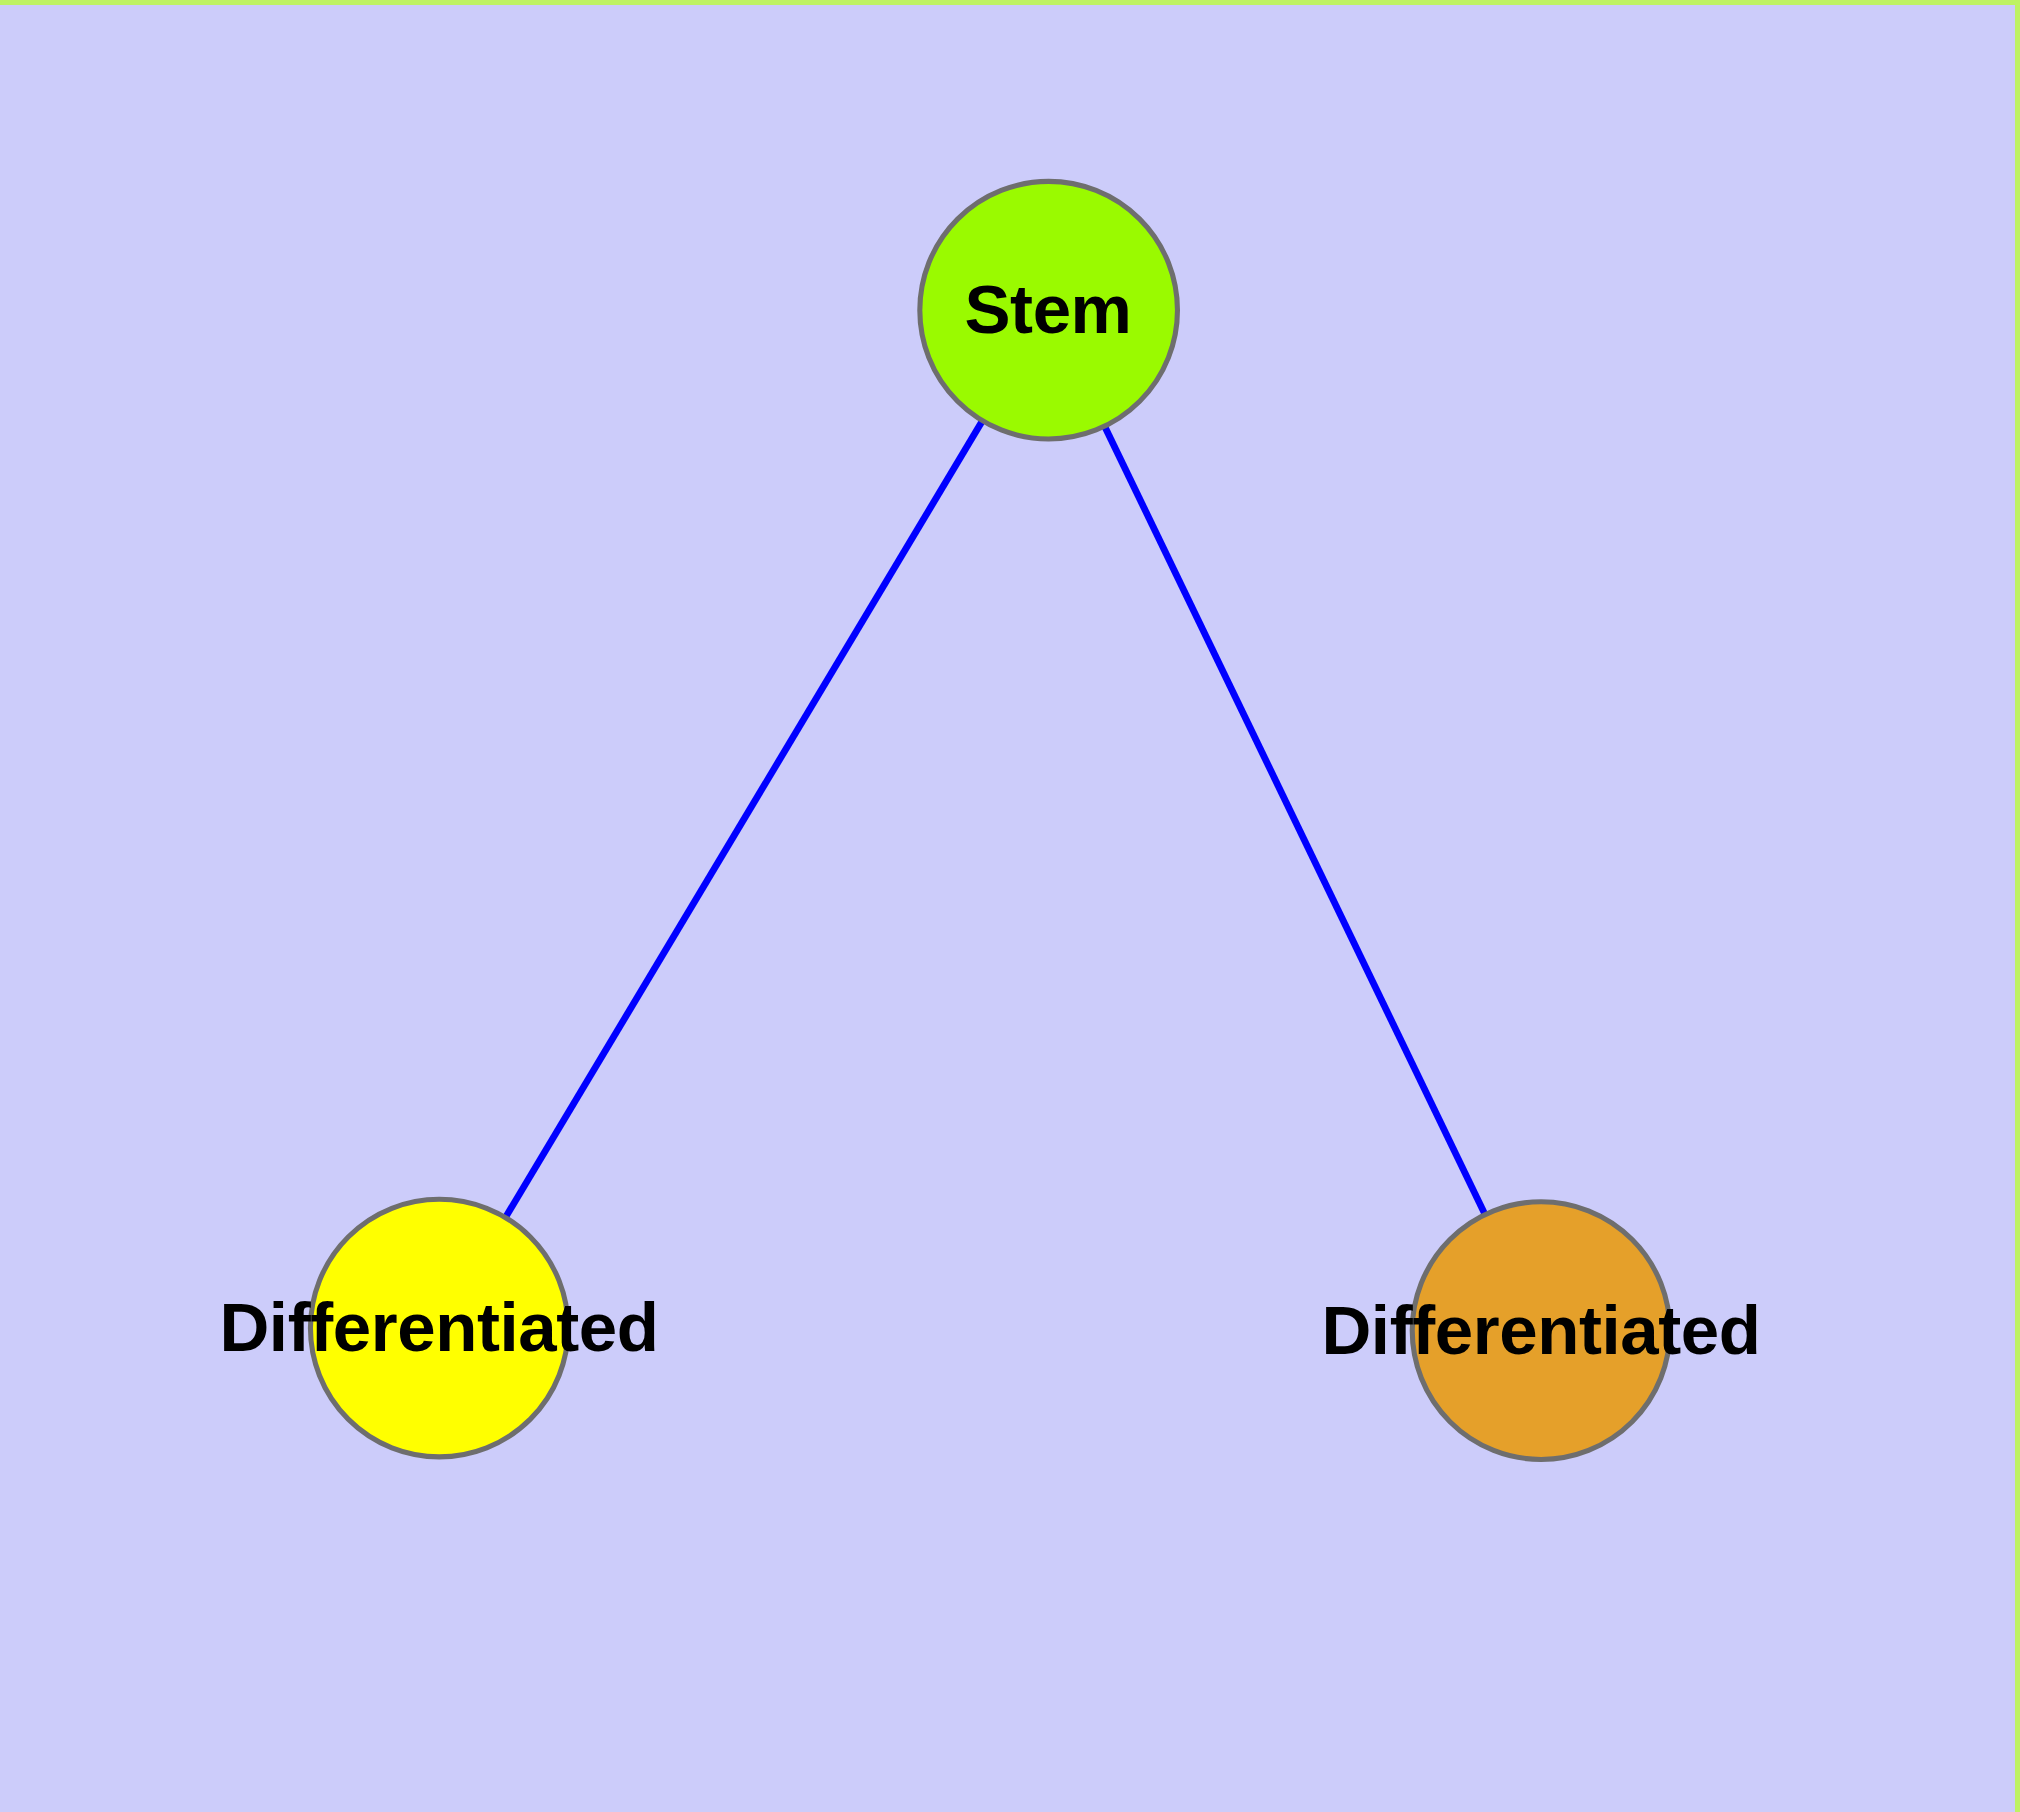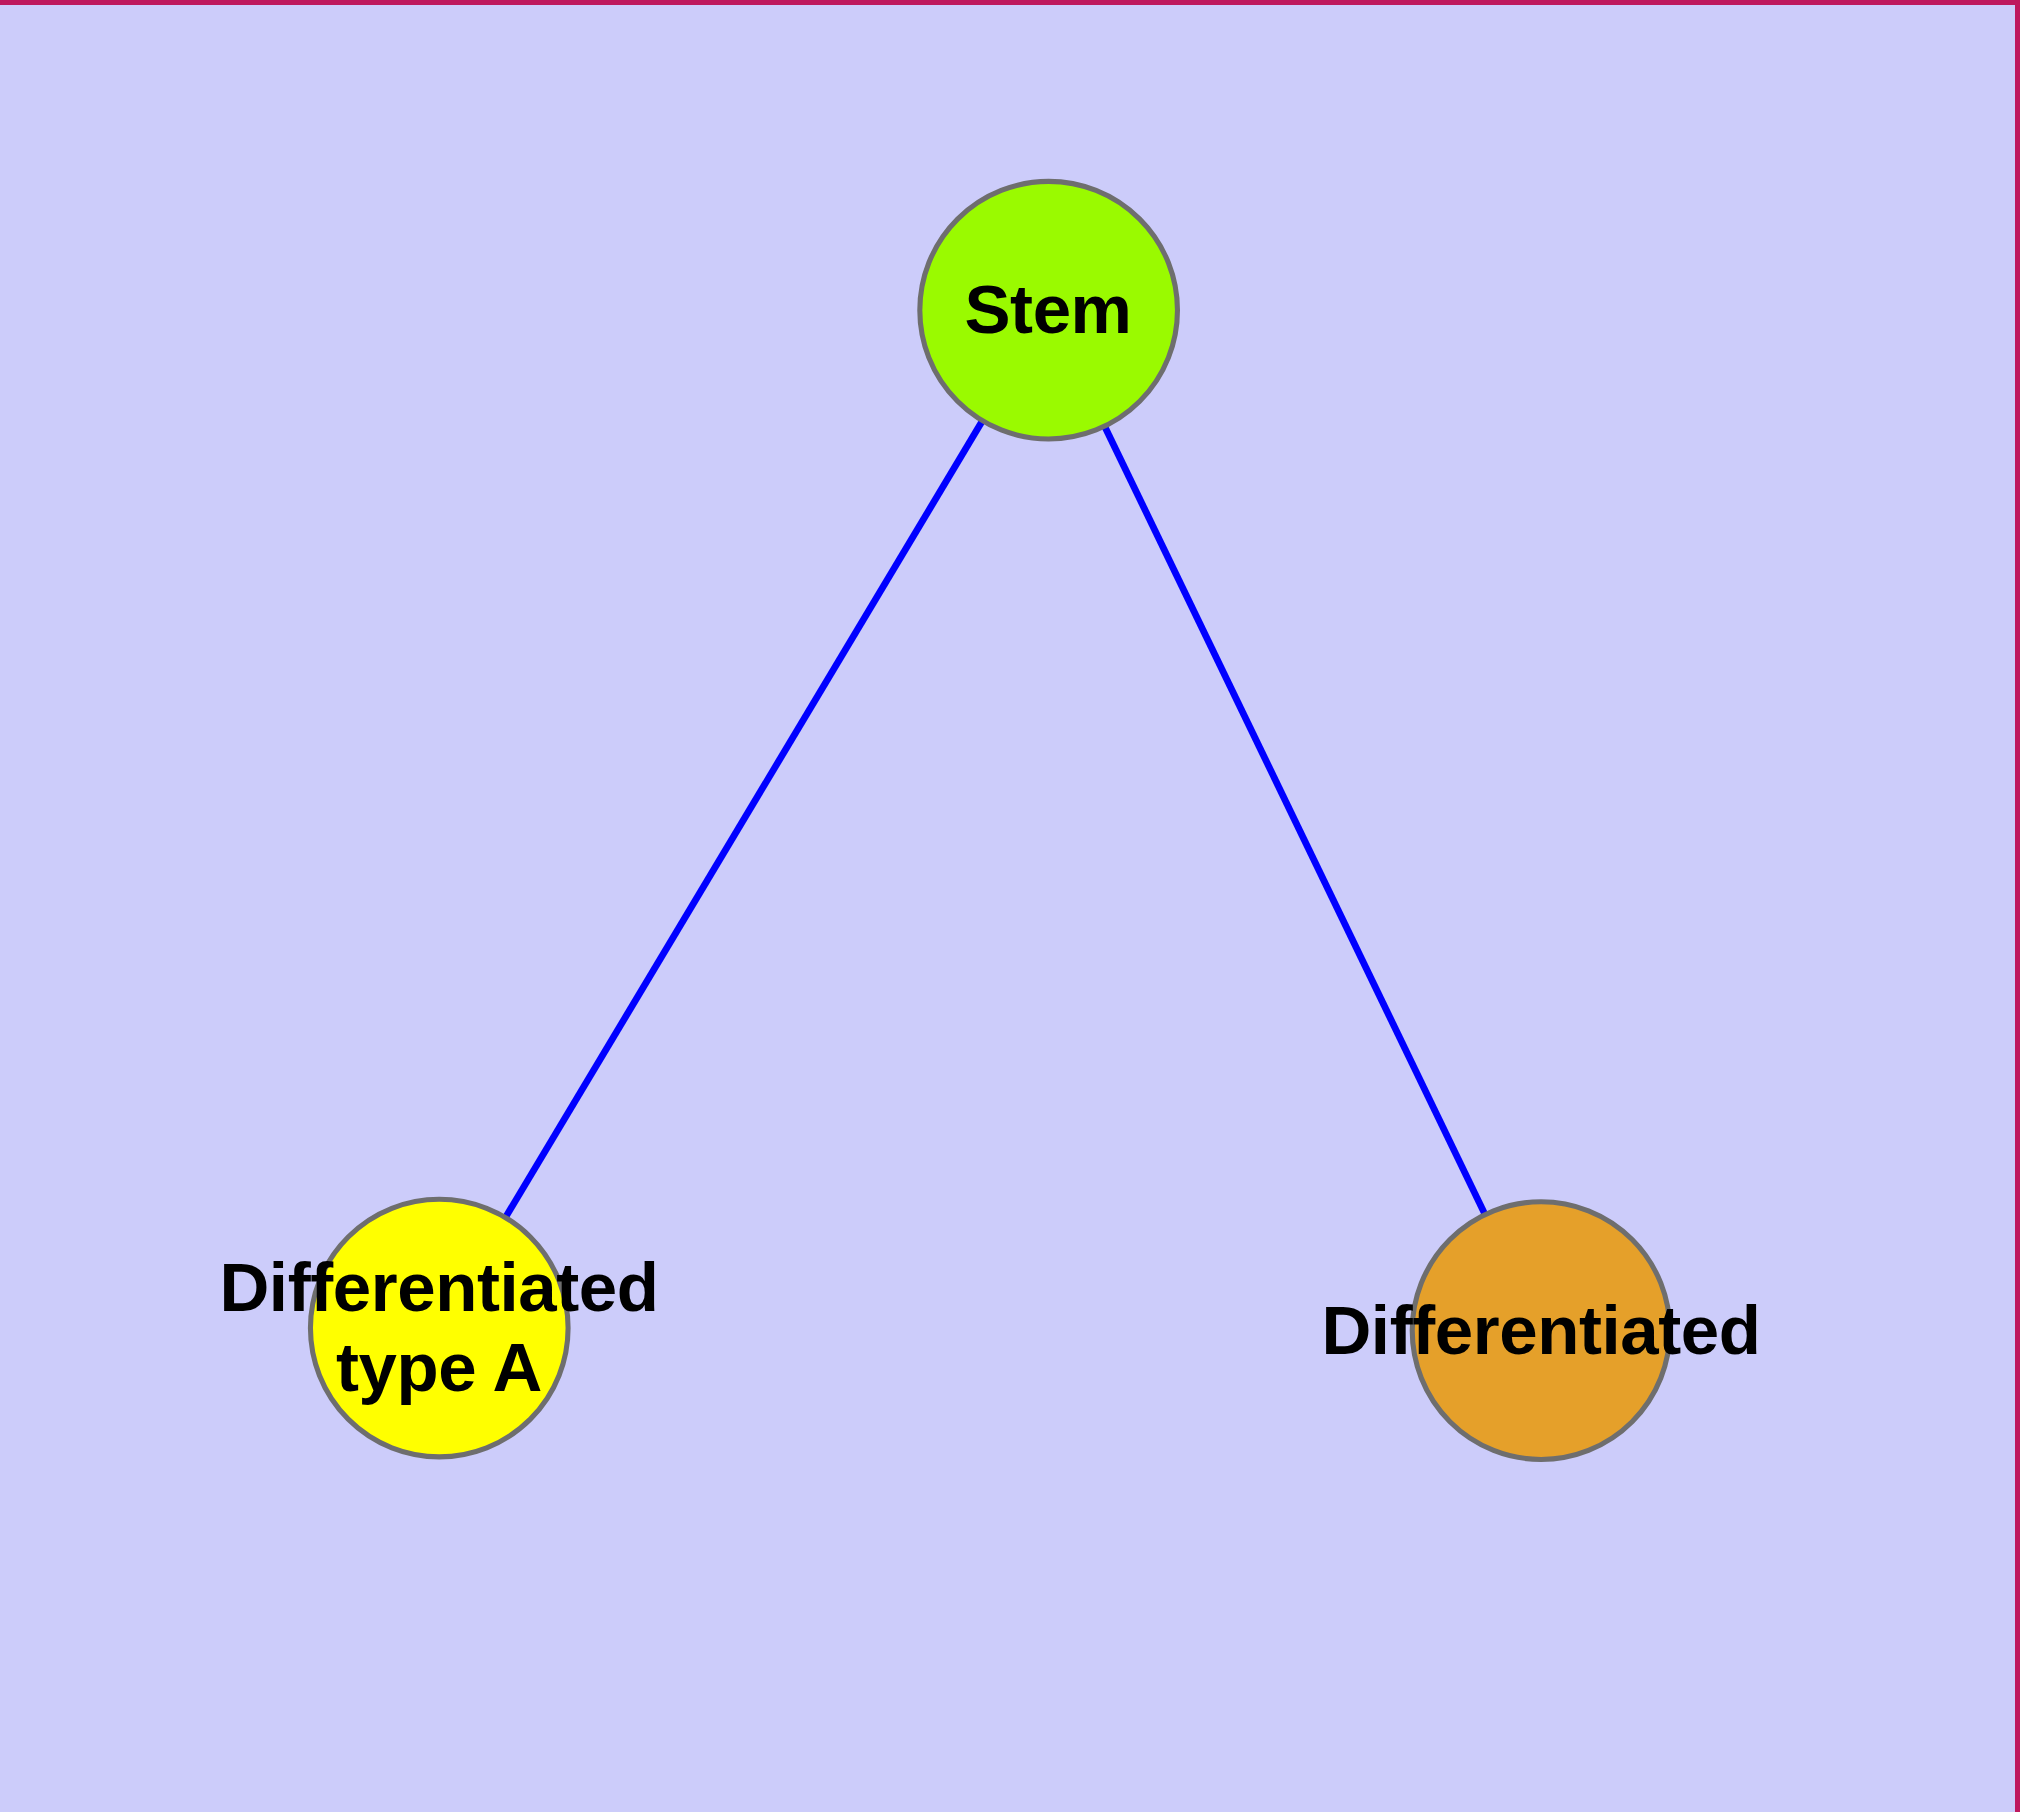--- a/index.html
+++ b/index.html
@@ -6,21 +6,21 @@
   html, body {
     margin: 0;
     padding: 0;
     background: #ffffff;
   }
   #canvas {
     position: relative;
     width: 2021px;
     height: 1812px;
     overflow: hidden;
-    background: #be185d;
+    background: #bef264;
     font-family: "Liberation Sans", "DejaVu Sans", sans-serif;
   }
   #plot-background {
     position: absolute;
     left: 0;
     top: 5.1px;
     width: 2015px;
     height: 1807px;
     background: #ccccfa;
   }
@@ -59,18 +59,18 @@
       </g>
     <g id="node-layer">
         <circle cx="1237" cy="366" r="152" fill="#9afa00" stroke="#6e6e6e" stroke-width="6"></circle>
         <circle cx="518" cy="1567" r="152" fill="#ffff00" stroke="#6e6e6e" stroke-width="6"></circle>
         <circle cx="1818" cy="1570" r="152" fill="#e5a02a" stroke="#6e6e6e" stroke-width="6"></circle>
       </g>
   </svg>
 
   <div id="label-layer">
       <div class="node-label" style="left: 1048px; top: 310px;"><span>Stem</span></div>
-      <div class="node-label" style="left: 439px; top: 1328px;"><span>Differentiated</span><br><span>type A</span></div>
+      <div class="node-label" style="left: 439px; top: 1328px;"><span>Differentiated</span><br></div>
       <div class="node-label" style="left: 1541px; top: 1331px;"><span>Differentiated</span><br></div>
     </div>
 
 </div>
 
 
 </body></html>

